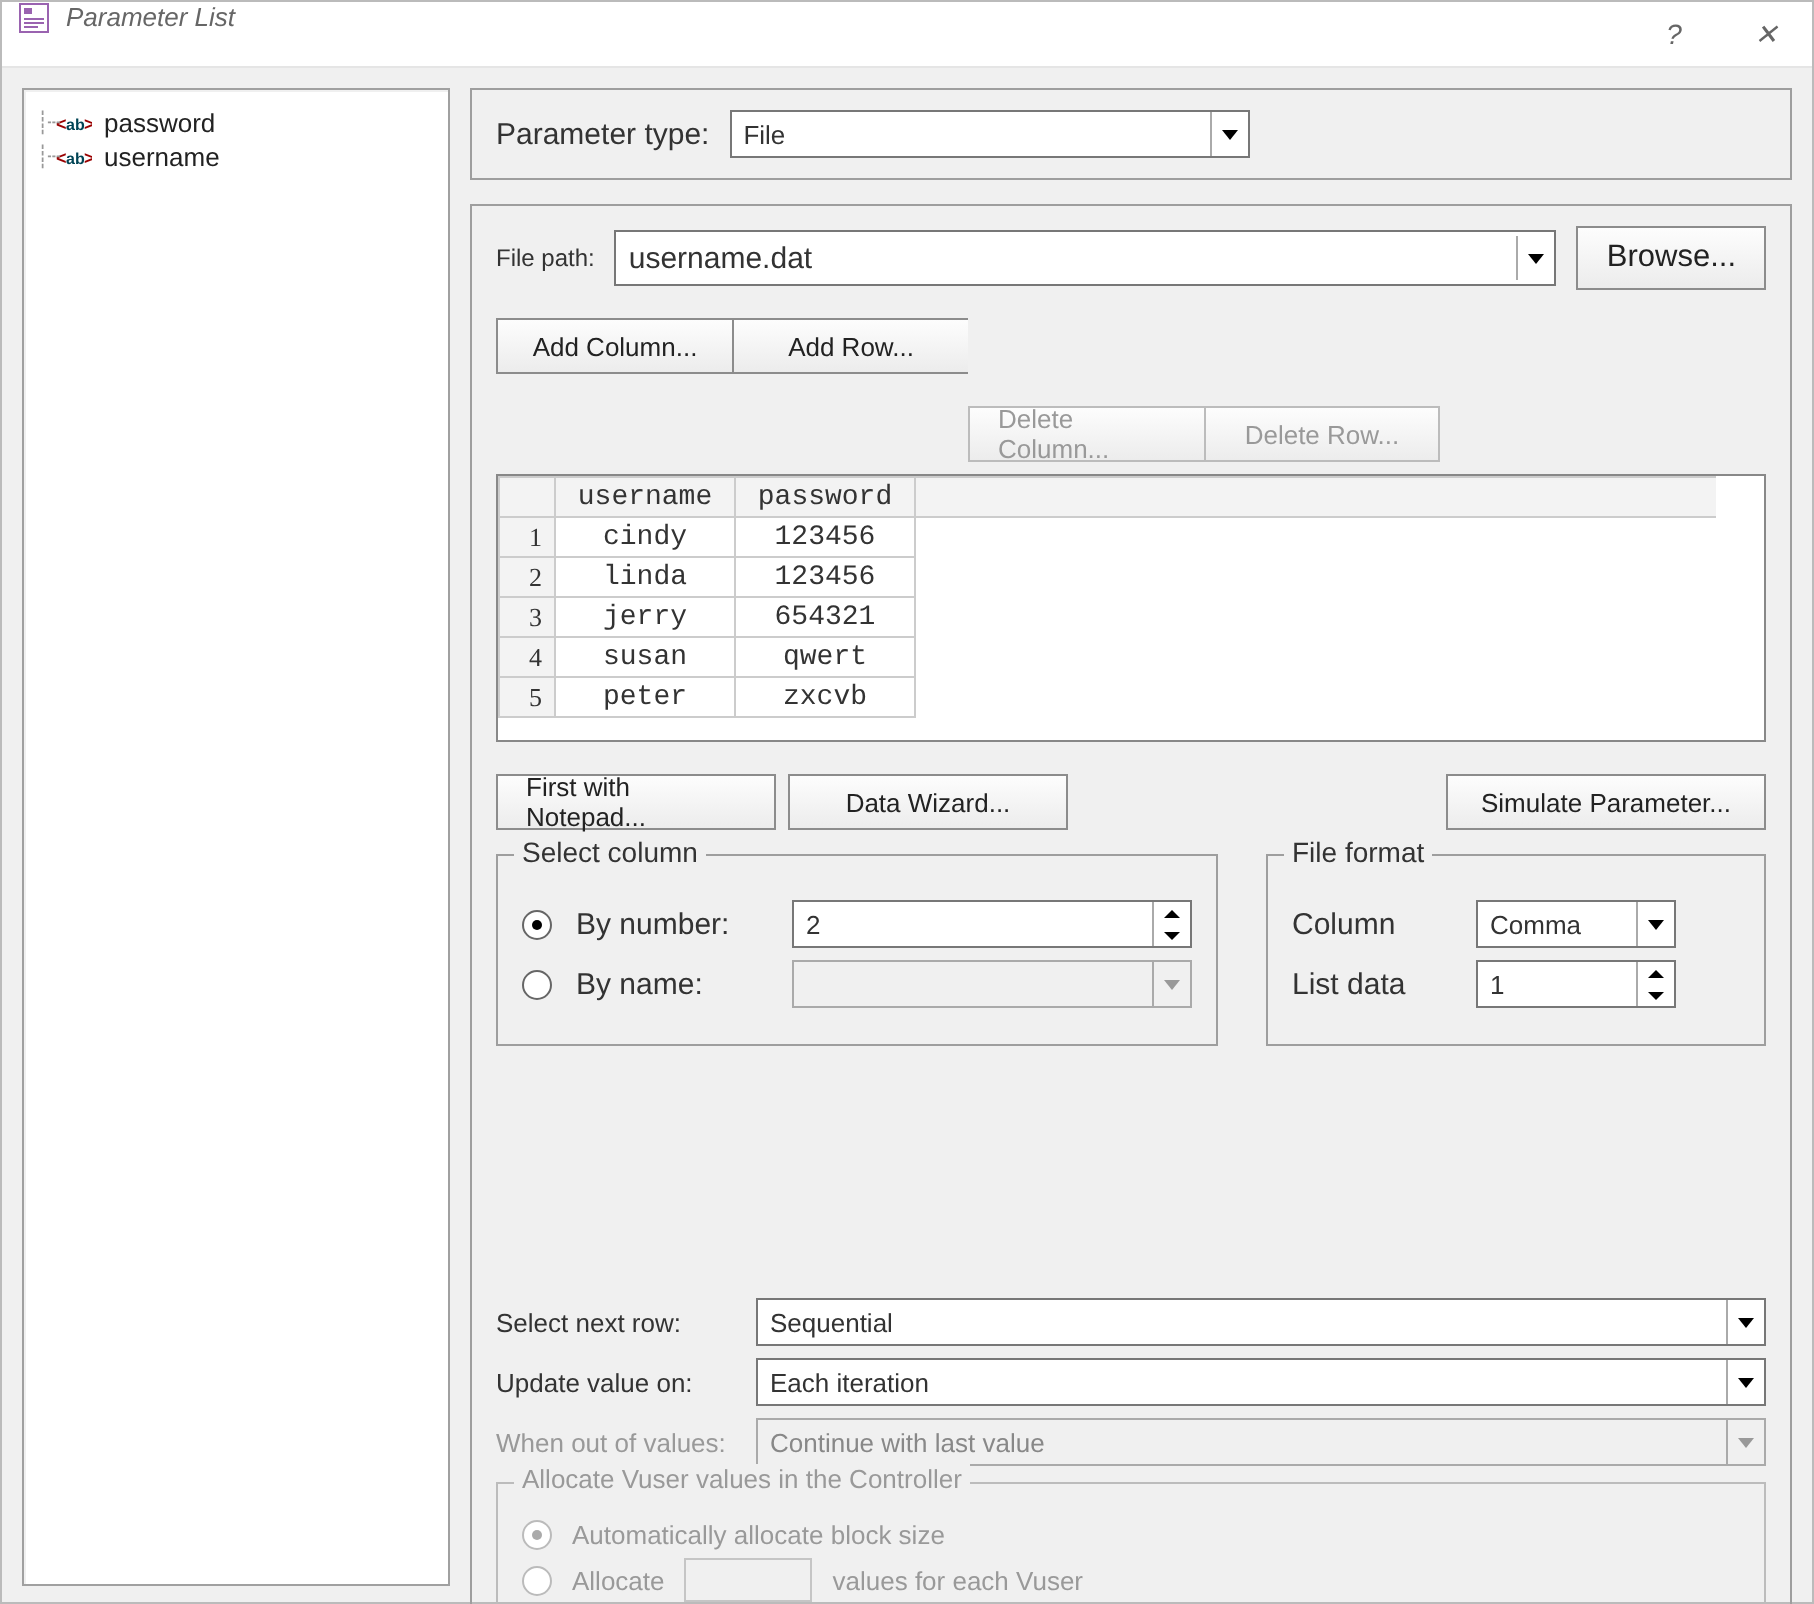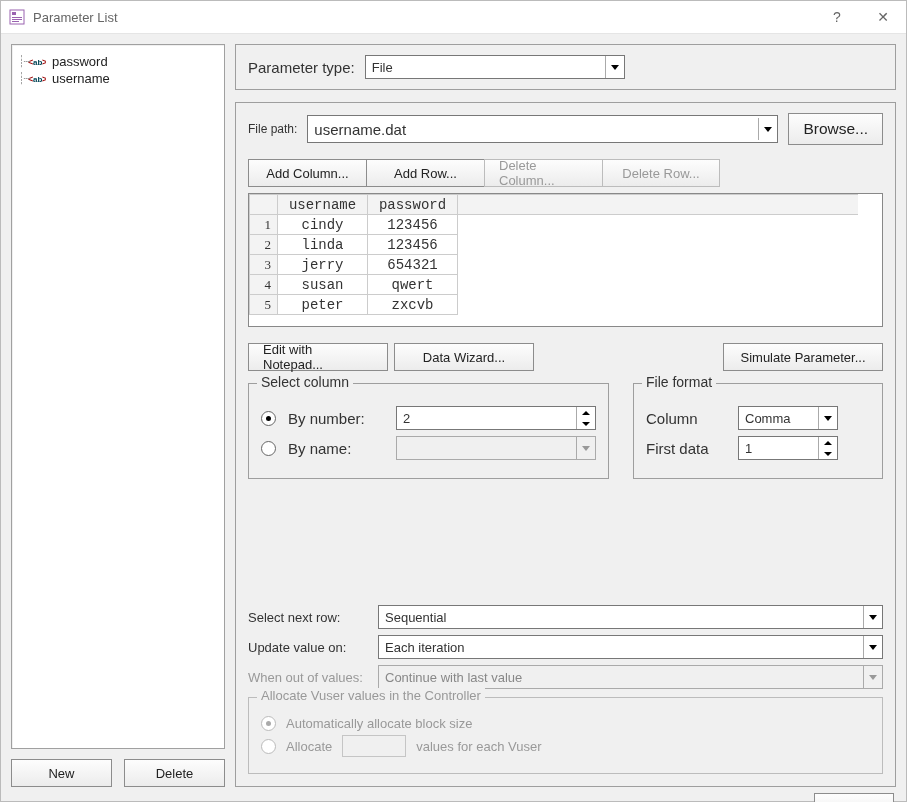--- a/index.html
+++ b/index.html
@@ -16,23 +16,24 @@
     background: #f0f0f0;
     border: 1px solid #bbb;
     box-sizing: border-box;
     display: flex; flex-direction: column;
   }
   
   .titlebar {
     height: 32px;
     background: #fff;
     display: flex;
-    align-items: center;
+    align-items: flex-start;
     padding: 0 0 0 8px;
     border-bottom: 1px solid #e5e5e5;
+    font-style: italic;
   }
   .titlebar .app-icon {
     width:16px; height:16px;
     margin-right: 8px;
   }
   .titlebar .title {
     flex: 1;
     font-size: 13px;
     color: #666;
   }
@@ -129,21 +130,21 @@
   .btn{
     background:linear-gradient(#fdfdfd,#ececec);
     border:1px solid #8c8c8c;
     height:28px;
     padding:0 14px;
     display:inline-flex;align-items:center;justify-content:center;
     font-size:13px;color:#222;
     box-sizing:border-box;
   }
   .btn.big{font-size:15.5px;height:32px;}
-  .btn.disabled{color:#999;border-color:#bcbcbc;}
+  .btn.disabled{color:#999;border-color:#bcbcbc;margin-top:44px;}
   .toolbar-row{display:flex;gap:0;margin-bottom:6px;}
   .toolbar-row .btn{border-right:none;align-items:center;}
   .toolbar-row .btn:last-child{border-right:1px solid #8c8c8c;}
   .toolbar-row .btn.disabled:last-child{border-right:1px solid #bcbcbc;}
   
   .grid-container{
     border:1px solid #888;
     background:#fff;
     height:132px;
     overflow:hidden;
@@ -367,21 +368,21 @@
               <td>peter</td>
               <td>zxcvb</td>
               <td style="border:none"></td>
             </tr>
           </tbody>
             </table>
         </div>
 
         <div class="actions-row">
           <div class="btn" style="width:140px">
-              <span>Edit with Notepad...</span>
+              <span>First with Notepad...</span>
             </div>
           <div class="btn" style="width:140px">
               <span>Data Wizard...</span>
             </div>
           <div class="spacer"></div>
           <div class="btn" style="width:160px">
               <span>Simulate Parameter...</span>
             </div>
         </div>
 
@@ -420,21 +421,21 @@
             <div class="ff-row">
               <span class="label" style="width:80px;font-size:15px">Column</span>
               <div class="combo" style="width:100px">
                 <span class="combo-text">Comma</span>
                 <span class="combo-btn">
                     <span class="black-triangle"></span>
                   </span>
               </div>
             </div>
             <div class="ff-row">
-              <span class="label" style="width:80px;font-size:15px">First data</span>
+              <span class="label" style="width:80px;font-size:15px">List data</span>
               <div class="spin" style="width:100px">
                 <span class="spin-text">1</span>
                 <span class="spin-btns">
                     <div>
                       <span class="tri-up"></span>
                     </div>
                     <div>
                       <span class="tri-down"></span>
                     </div>
                   </span>

